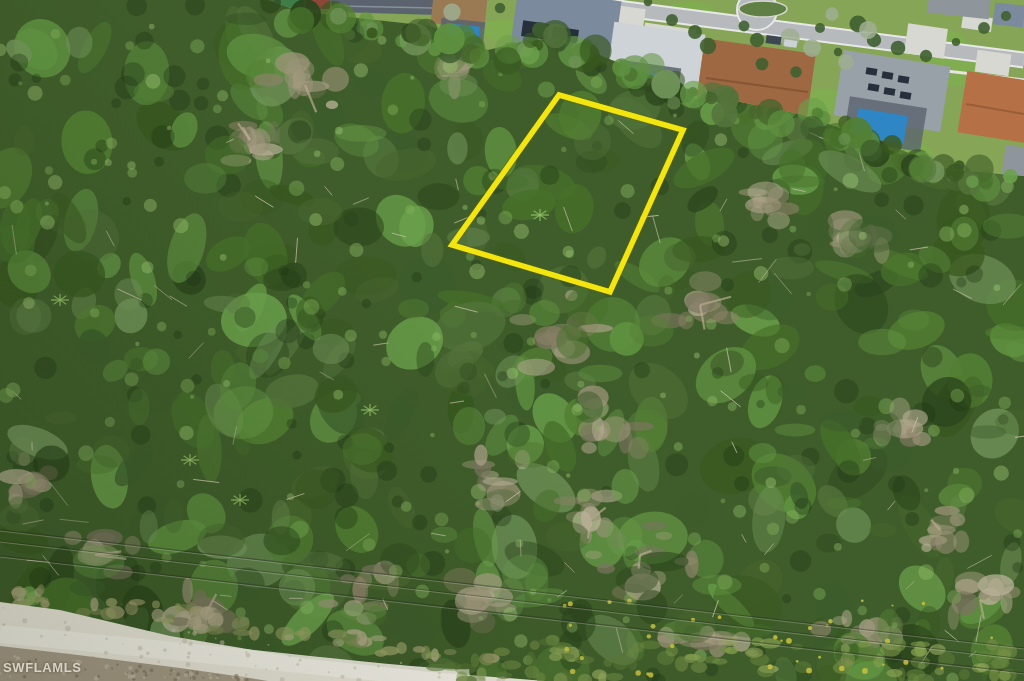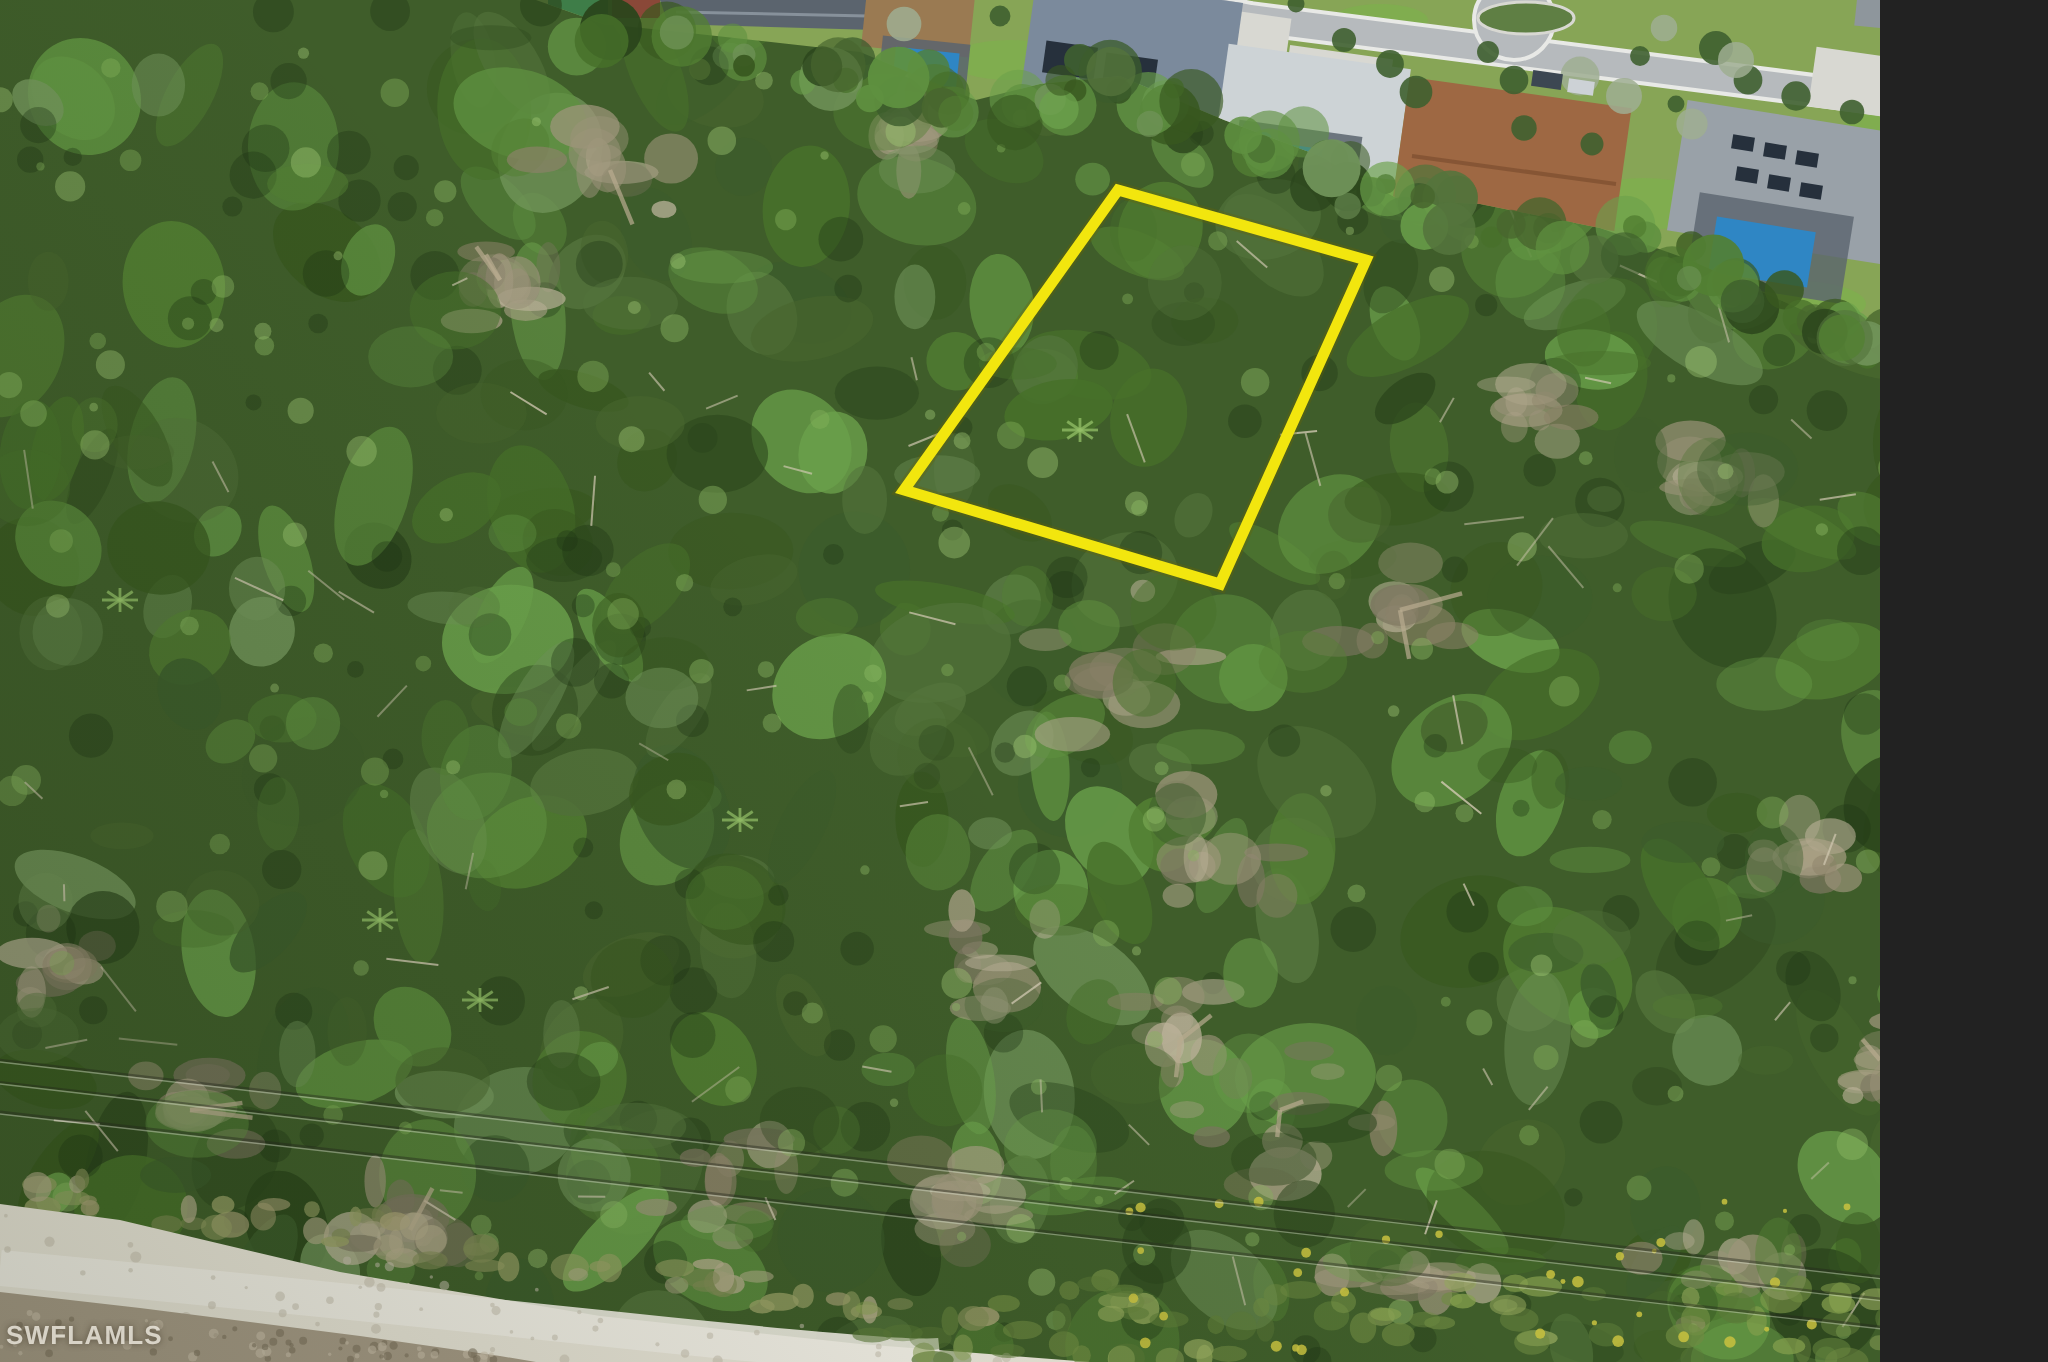--- a/index.html
+++ b/index.html
@@ -1,16 +1,16 @@
 <!DOCTYPE html>
 <html><head>
 <meta charset="utf-8">
 <style>
   html,body{margin:0;padding:0;background:#222;}
-  #photo{position:relative;width:940px;height:681px;overflow:hidden;background:#3f5d2a;font-family:"Liberation Sans",sans-serif;}
+  #photo{position:relative;width:1024px;height:681px;overflow:hidden;background:#3f5d2a;font-family:"Liberation Sans",sans-serif;}
   #photo svg{position:absolute;left:0;top:0;display:block;}
   .watermark{
     position:absolute;left:3px;top:660px;z-index:5;
     font-family:"Liberation Sans",sans-serif;
     font-size:13px;font-weight:700;letter-spacing:.6px;
     color:rgba(244,240,230,.78);
     text-shadow:0 0 3px rgba(80,70,55,.85);
     user-select:none;
   }
 </style>

